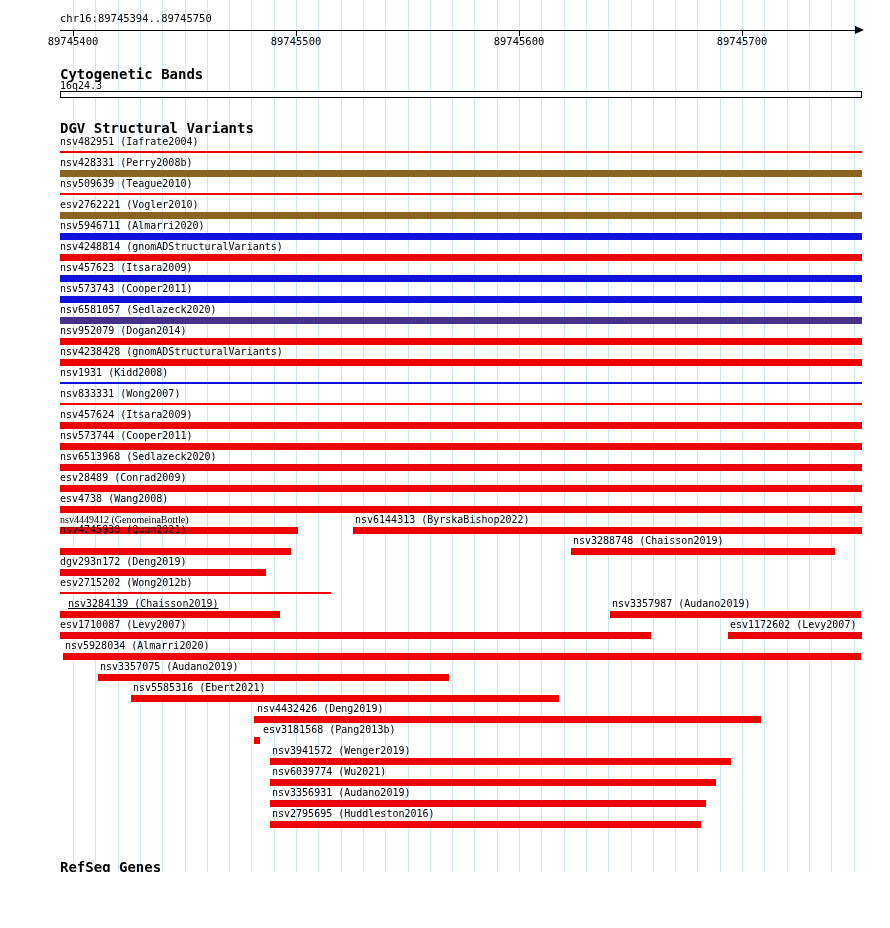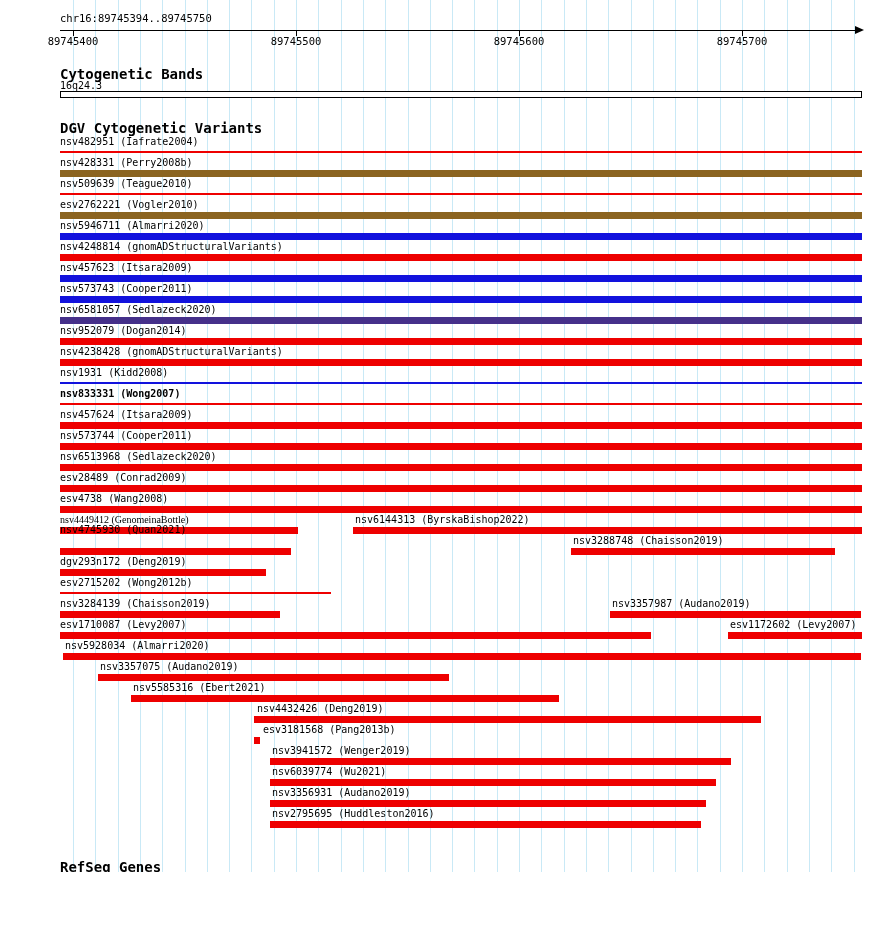--- a/index.html
+++ b/index.html
@@ -76,21 +76,21 @@
       <div class="ruler-tick" style="left: 519px; top: 30px;"></div>
       <div class="tick-label" style="left: 479px; top: 35px;">89745600</div>
       <div class="ruler-tick" style="left: 742px; top: 30px;"></div>
       <div class="tick-label" style="left: 702px; top: 35px;">89745700</div>
     </div>
 
   <div class="hdr" style="left:60px; top:68px;">Cytogenetic Bands</div>
   <div class="t-label" style="left:60px; top:80px;">16q24.3</div>
   <div class="band-rect" style="left:60px; top:91px; width:802px; height:7px;"></div>
 
-  <div class="hdr" style="left:60px; top:122px;">DGV Cytogenetic Variants</div>
+  <div class="hdr" style="left:60px; top:122px;">DGV Structural Variants</div>
   <div class="layer" id="variant-list">
       <div class="t-label" style="left: 60px; top: 136px;">nsv482951 (Iafrate2004)</div>
       <div class="t-bar" style="left: 60px; width: 802px; top: 151px; height: 2px; background: rgb(238, 0, 0);"></div>
       <div class="t-label" style="left: 60px; top: 157px;">nsv428331 (Perry2008b)</div>
       <div class="t-bar" style="left: 60px; width: 802px; top: 170px; height: 7px; background: rgb(139, 100, 32);"></div>
       <div class="t-label" style="left: 60px; top: 178px;">nsv509639 (Teague2010)</div>
       <div class="t-bar" style="left: 60px; width: 802px; top: 193px; height: 2px; background: rgb(238, 0, 0);"></div>
       <div class="t-label" style="left: 60px; top: 199px;">esv2762221 (Vogler2010)</div>
       <div class="t-bar" style="left: 60px; width: 802px; top: 212px; height: 7px; background: rgb(139, 100, 32);"></div>
       <div class="t-label" style="left: 60px; top: 220px;">nsv5946711 (Almarri2020)</div>
@@ -102,21 +102,21 @@
       <div class="t-label" style="left: 60px; top: 283px;">nsv573743 (Cooper2011)</div>
       <div class="t-bar" style="left: 60px; width: 802px; top: 296px; height: 7px; background: rgb(18, 18, 221);"></div>
       <div class="t-label" style="left: 60px; top: 304px;">nsv6581057 (Sedlazeck2020)</div>
       <div class="t-bar" style="left: 60px; width: 802px; top: 317px; height: 7px; background: rgb(69, 48, 138);"></div>
       <div class="t-label" style="left: 60px; top: 325px;">nsv952079 (Dogan2014)</div>
       <div class="t-bar" style="left: 60px; width: 802px; top: 338px; height: 7px; background: rgb(238, 0, 0);"></div>
       <div class="t-label" style="left: 60px; top: 346px;">nsv4238428 (gnomADStructuralVariants)</div>
       <div class="t-bar" style="left: 60px; width: 802px; top: 359px; height: 7px; background: rgb(238, 0, 0);"></div>
       <div class="t-label" style="left: 60px; top: 367px;">nsv1931 (Kidd2008)</div>
       <div class="t-bar" style="left: 60px; width: 802px; top: 382px; height: 2px; background: rgb(18, 18, 221);"></div>
-      <div class="t-label" style="left: 60px; top: 388px; font-weight: bold;">nsv833331 (Wong2007)</div>
+      <div class="t-label" style="left: 60px; top: 388px;">nsv833331 (Wong2007)</div>
       <div class="t-bar" style="left: 60px; width: 802px; top: 403px; height: 2px; background: rgb(238, 0, 0);"></div>
       <div class="t-label" style="left: 60px; top: 409px;">nsv457624 (Itsara2009)</div>
       <div class="t-bar" style="left: 60px; width: 802px; top: 422px; height: 7px; background: rgb(238, 0, 0);"></div>
       <div class="t-label" style="left: 60px; top: 430px;">nsv573744 (Cooper2011)</div>
       <div class="t-bar" style="left: 60px; width: 802px; top: 443px; height: 7px; background: rgb(238, 0, 0);"></div>
       <div class="t-label" style="left: 60px; top: 451px;">nsv6513968 (Sedlazeck2020)</div>
       <div class="t-bar" style="left: 60px; width: 802px; top: 464px; height: 7px; background: rgb(238, 0, 0);"></div>
       <div class="t-label" style="left: 60px; top: 472px;">esv28489 (Conrad2009)</div>
       <div class="t-bar" style="left: 60px; width: 802px; top: 485px; height: 7px; background: rgb(238, 0, 0);"></div>
       <div class="t-label" style="left: 60px; top: 493px;">esv4738 (Wang2008)</div>
@@ -126,21 +126,21 @@
       <div class="t-label" style="left: 355px; top: 514px; text-align: right;">nsv6144313 (ByrskaBishop2022)</div>
       <div class="t-bar" style="left: 353px; width: 509px; top: 527px; height: 7px; background: rgb(238, 0, 0);"></div>
       <div class="t-label" style="left: 60px; top: 524px;">nsv4745930 (Quan2021)</div>
       <div class="t-bar" style="left: 60px; width: 231px; top: 548px; height: 7px; background: rgb(238, 0, 0);"></div>
       <div class="t-label" style="left: 573px; top: 535px;">nsv3288748 (Chaisson2019)</div>
       <div class="t-bar" style="left: 571px; width: 264px; top: 548px; height: 7px; background: rgb(238, 0, 0);"></div>
       <div class="t-label" style="left: 60px; top: 556px;">dgv293n172 (Deng2019)</div>
       <div class="t-bar" style="left: 60px; width: 206px; top: 569px; height: 7px; background: rgb(238, 0, 0);"></div>
       <div class="t-label" style="left: 60px; top: 577px;">esv2715202 (Wong2012b)</div>
       <div class="t-bar" style="left: 60px; width: 271px; top: 592px; height: 2px; background: rgb(238, 0, 0);"></div>
-      <div class="t-label" style="left: 60px; top: 598px;">nsv3284139 (Chaisson2019)</div>
+      <div class="t-label" style="left: 68px; top: 598px; text-decoration: underline;">nsv3284139 (Chaisson2019)</div>
       <div class="t-bar" style="left: 60px; width: 220px; top: 611px; height: 7px; background: rgb(238, 0, 0);"></div>
       <div class="t-label" style="left: 612px; top: 598px;">nsv3357987 (Audano2019)</div>
       <div class="t-bar" style="left: 610px; width: 251px; top: 611px; height: 7px; background: rgb(238, 0, 0);"></div>
       <div class="t-label" style="left: 60px; top: 619px;">esv1710087 (Levy2007)</div>
       <div class="t-bar" style="left: 60px; width: 591px; top: 632px; height: 7px; background: rgb(238, 0, 0);"></div>
       <div class="t-label" style="left: 730px; top: 619px;">esv1172602 (Levy2007)</div>
       <div class="t-bar" style="left: 728px; width: 134px; top: 632px; height: 7px; background: rgb(238, 0, 0);"></div>
       <div class="t-label" style="left: 65px; top: 640px;">nsv5928034 (Almarri2020)</div>
       <div class="t-bar" style="left: 63px; width: 798px; top: 653px; height: 7px; background: rgb(238, 0, 0);"></div>
       <div class="t-label" style="left: 100px; top: 661px;">nsv3357075 (Audano2019)</div>

